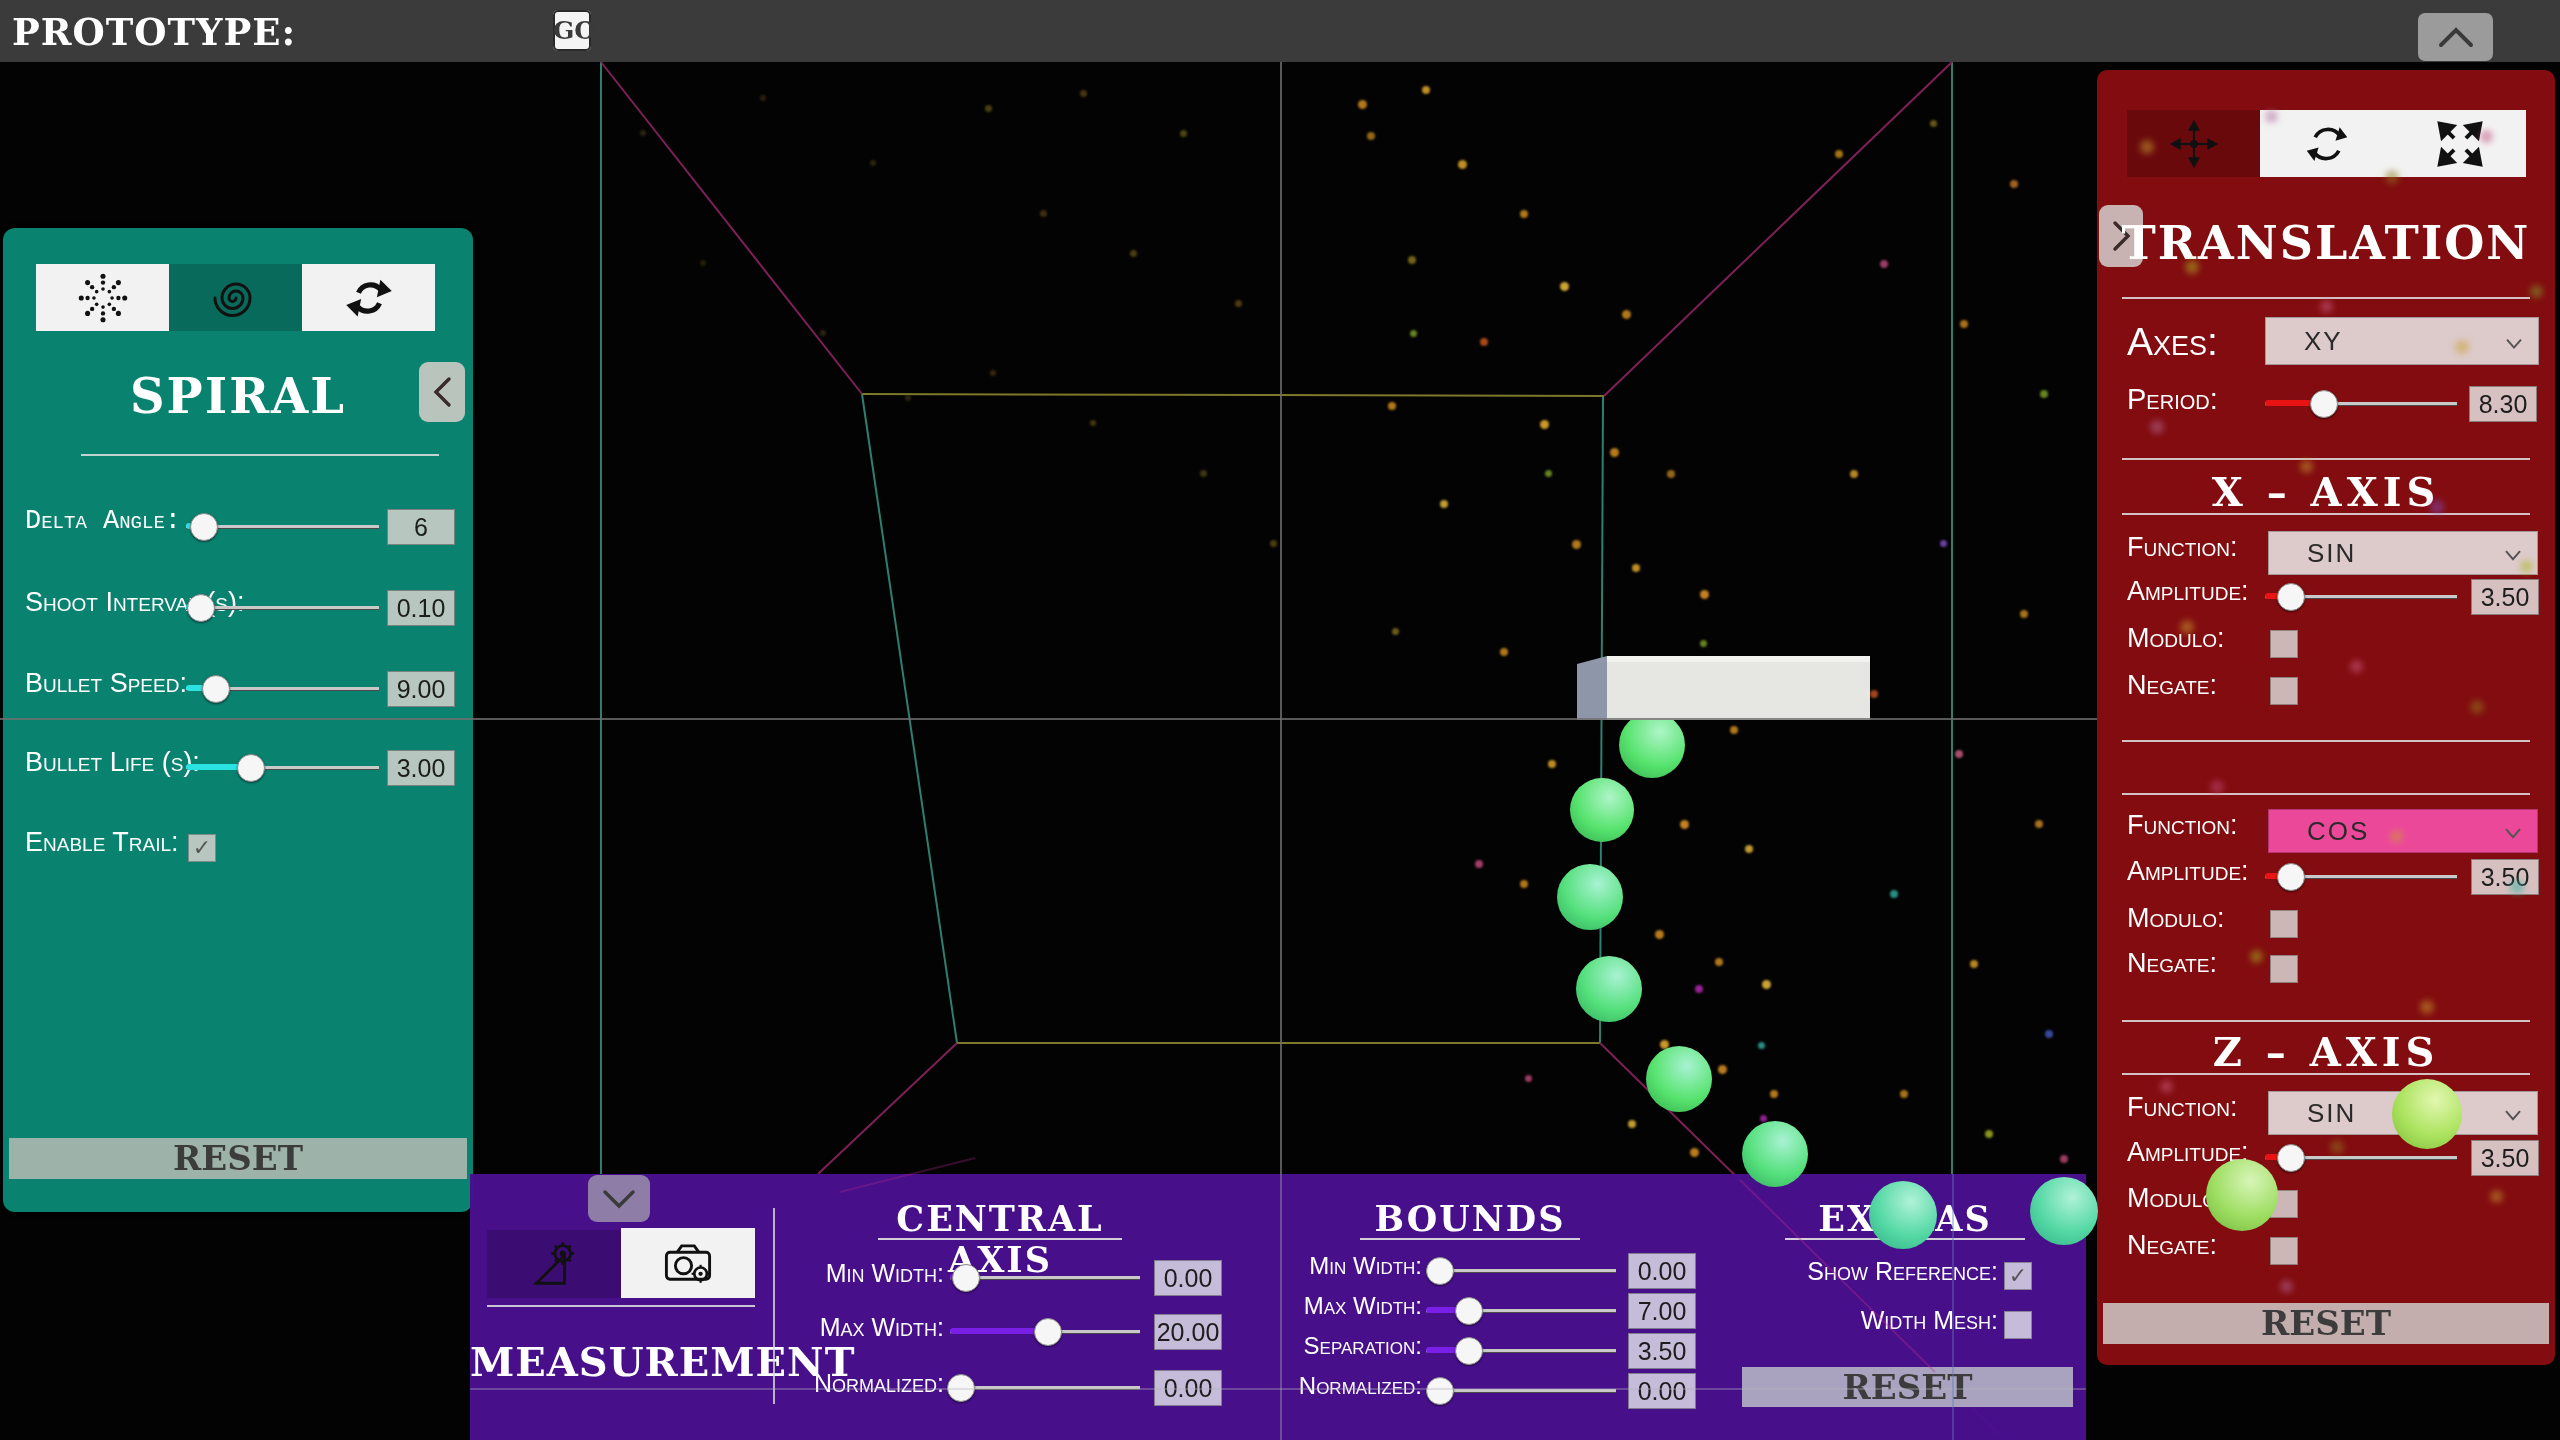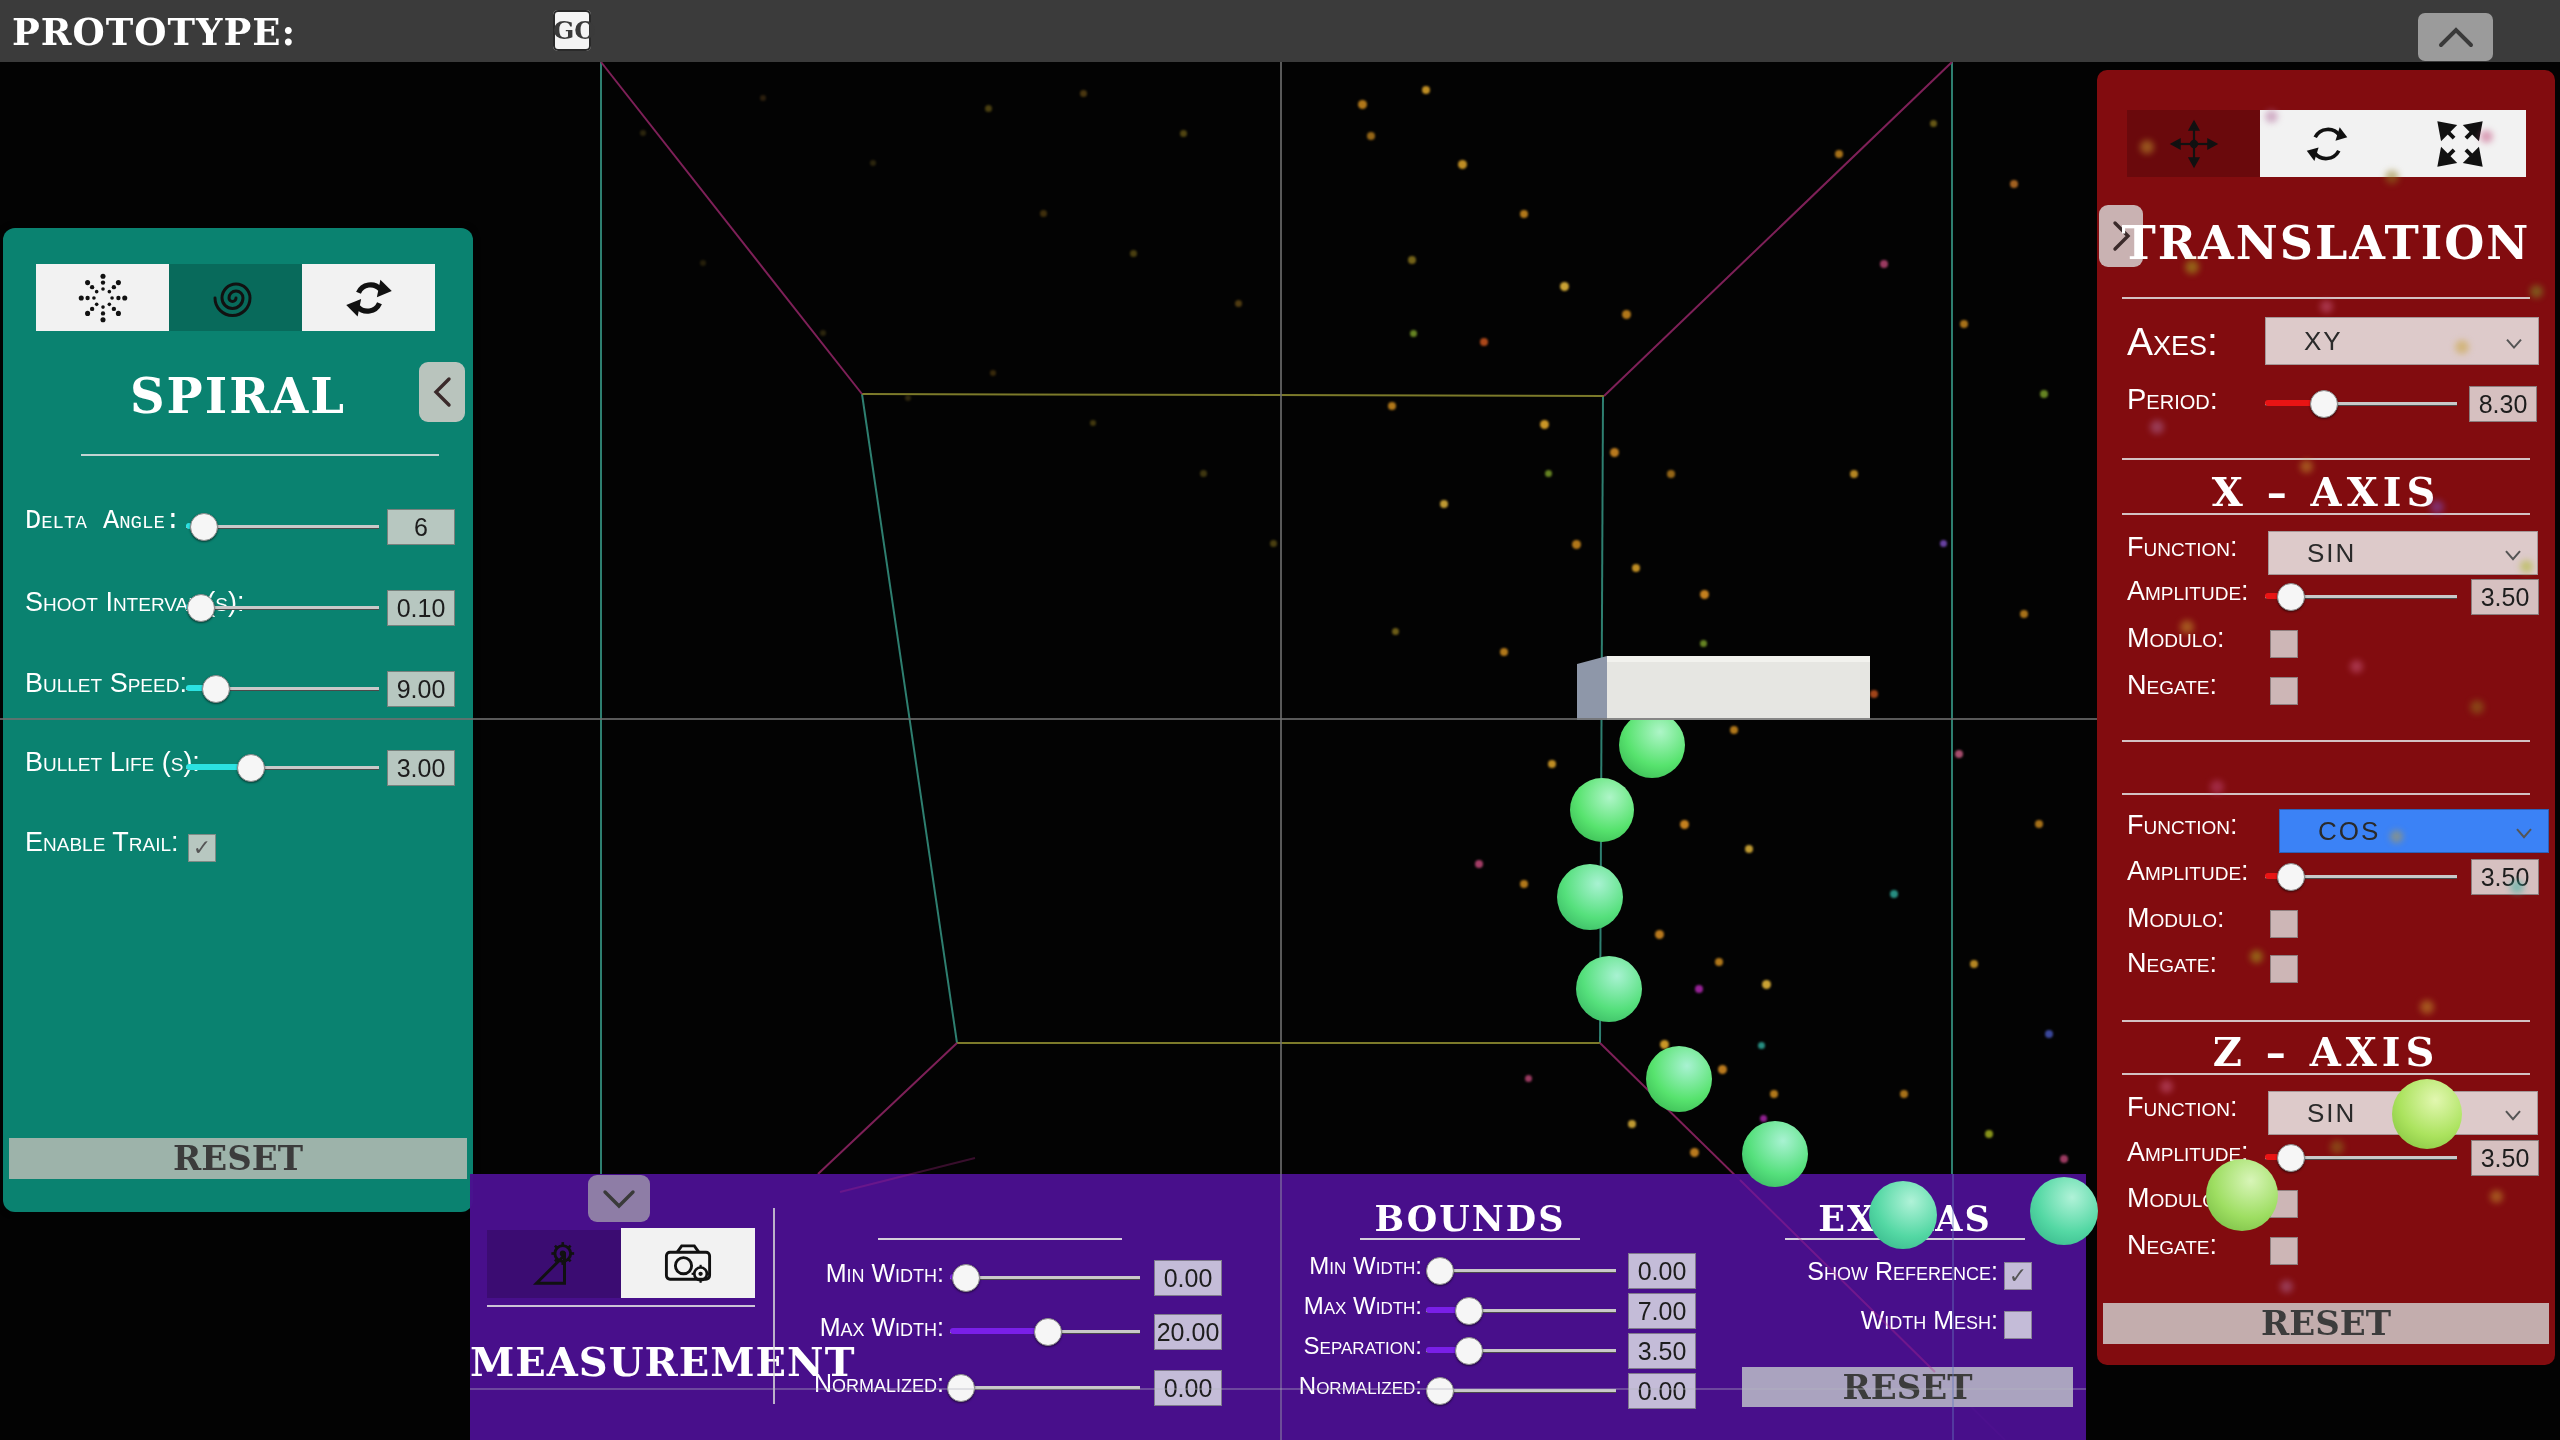--- a/index.html
+++ b/index.html
@@ -439,21 +439,21 @@
     </div>
     <div class="valbox abs" style="left:374px;top:509px;">3.50</div>
     <div class="lbl abs" style="left:30px;top:553px;">Modulo:</div>
     <div class="checkbox" style="left:173px;top:560px;"></div>
     <div class="lbl abs" style="left:30px;top:600px;">Negate:</div>
     <div class="checkbox" style="left:173px;top:607px;"></div>
 
     <div class="divider" style="position:absolute;left:25px;top:670px;width:408px;"></div>
     <div class="divider" style="position:absolute;left:25px;top:723px;width:408px;"></div>
     <div class="lbl abs" style="left:30px;top:740px;">Function:</div>
-    <div class="dropdown" style="left:182px;top:739px;width:268px;height:42px;line-height:42px;background:#3b82f6;">
+    <div class="dropdown" style="left:171px;top:739px;width:268px;height:42px;line-height:42px;background:#ec4899;">
       <span class="ddtext">COS</span>
       <span class="ddchev">
         <svg width="20" height="14">
             <polyline points="3,3 10,11 17,3" fill="none" stroke="#555" stroke-width="2"></polyline>
           </svg>
       </span>
     </div>
     <div class="lbl abs" style="left:30px;top:786px;">Amplitude:</div>
     <div class="slider abs" style="left:168px;top:793px;width:192px;">
       <div class="track"></div>
@@ -528,20 +528,21 @@
             <line x1="46" y1="49" x2="46" y2="52"></line>
           <line x1="36" y1="42" x2="39" y2="42"></line>
             <line x1="53" y1="42" x2="56" y2="42"></line>
         </g>
       </svg>
     </div>
     <div class="divider" style="position:absolute;left:17px;top:131px;width:268px;"></div>
     <div id="meas-title" class="hdr">MEASUREMENT</div>
     <div id="meas-vsep"></div>
 
+    <div class="sect-title hdr" style="left:390px;width:280px;">CENTRAL AXIS</div>
     <div class="sect-underline" style="left:408px;width:244px;"></div>
     <div class="lbl rlabel" style="left:312px;top:85px;width:162px;">Min Width:</div>
     <div class="slider abs" style="left:480px;top:90px;width:190px;">
       <div class="track"></div>
         <div class="fill" style="width: 3%;"></div>
         <div class="thumb" style="left: 8%;"></div>
     </div>
     <div class="valbox abs" style="left:684px;top:86px;">0.00</div>
     <div class="lbl rlabel" style="left:312px;top:139px;width:162px;">Max Width:</div>
     <div class="slider abs" style="left:480px;top:144px;width:190px;">

